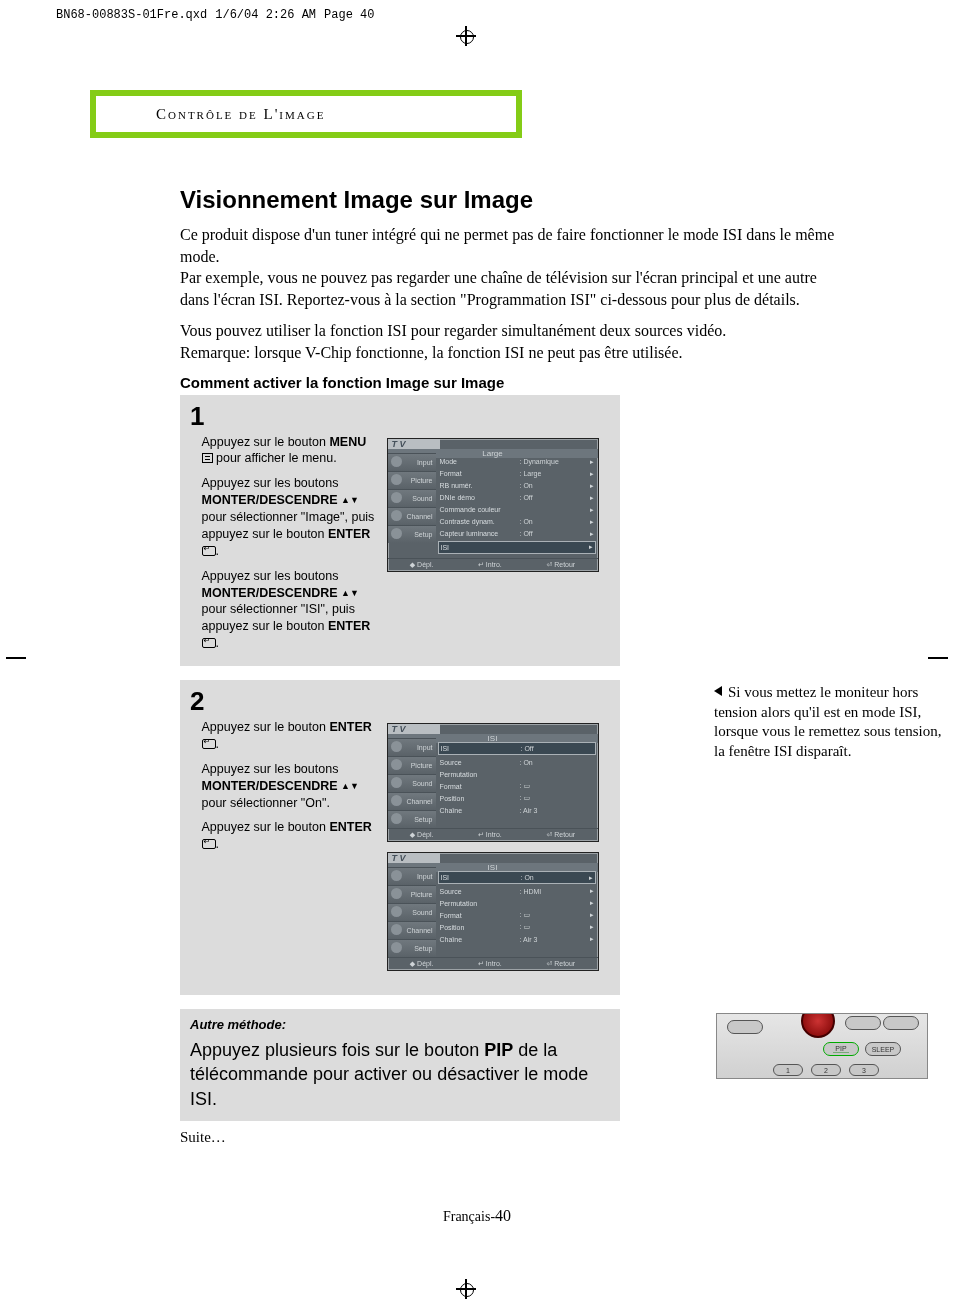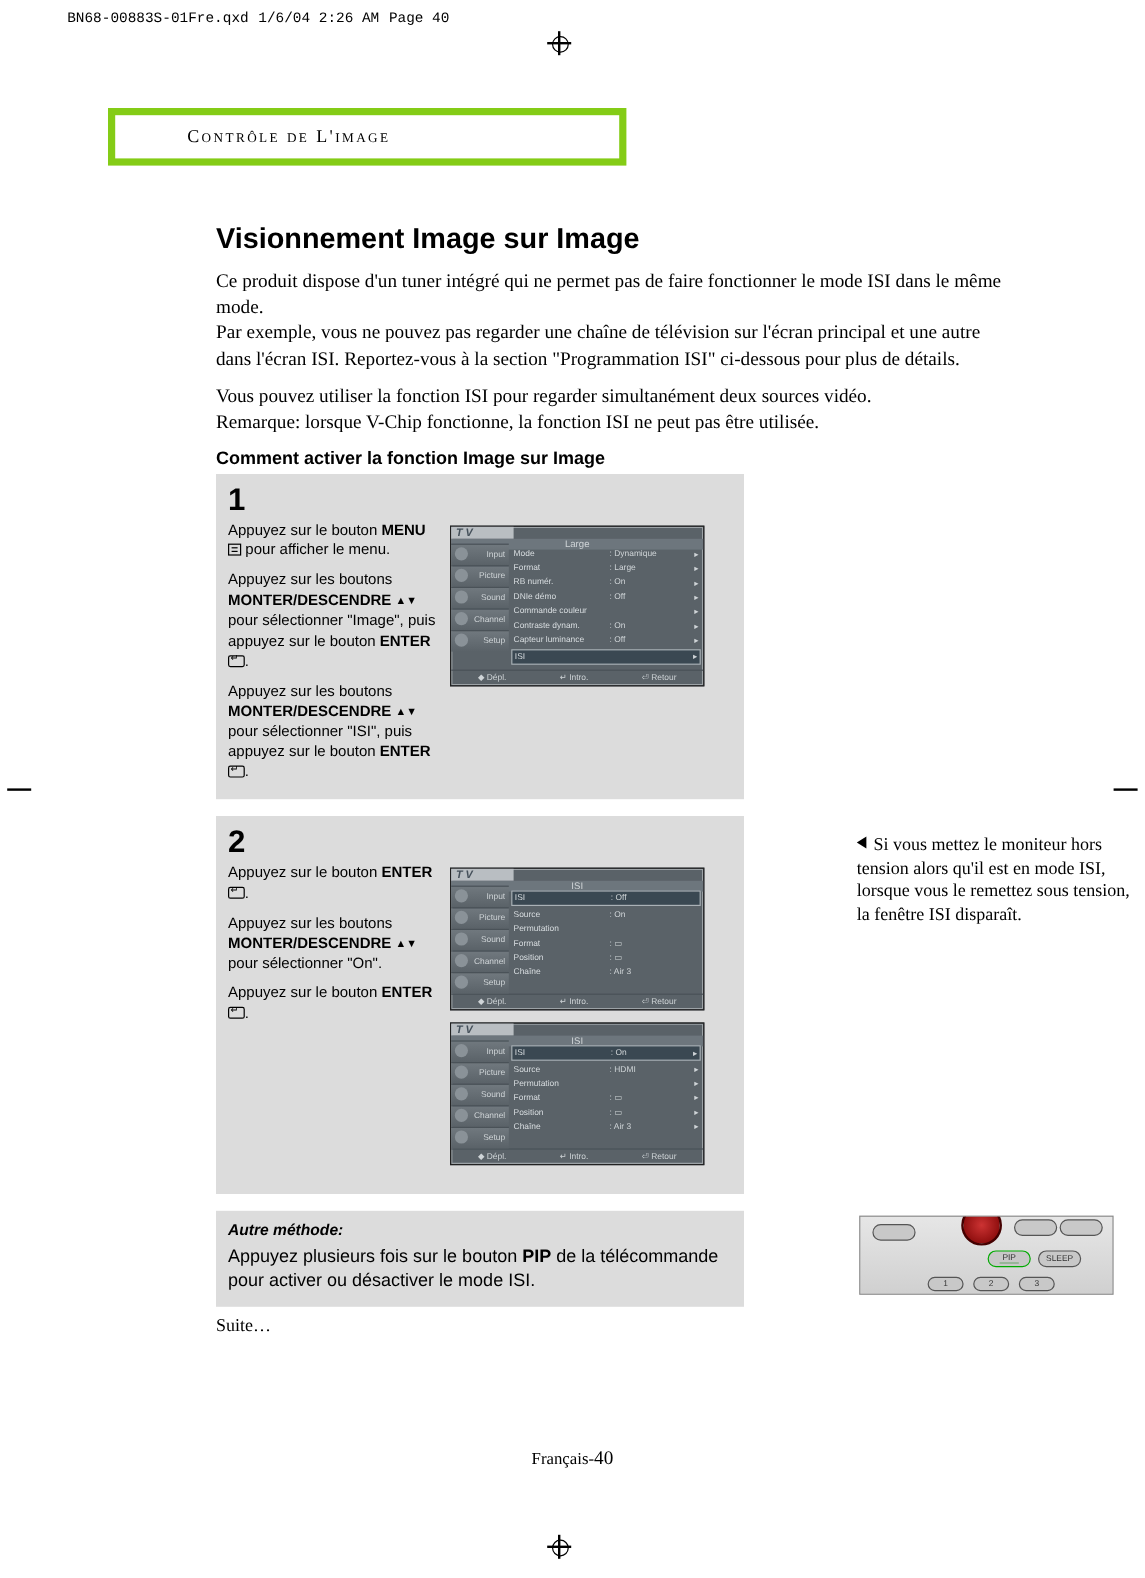--- a/index.html
+++ b/index.html
@@ -101,20 +101,21 @@
     font-size: 12.5px;
     line-height: 1.35;
     width: 175px;
     margin-top: 2px;
   }
   .step-text b { font-weight: bold; }
   .step-row {
     display: flex;
     gap: 10px;
     align-items: flex-start;
+    justify-content: center;
   }
   .osd {
     width: 210px;
     background: #5a6268;
     border: 1px solid #222;
     font-family: Arial, Helvetica, sans-serif;
     font-size: 7px;
     color: #d8dde0;
     margin-top: 6px;
     margin-bottom: 10px;
@@ -192,27 +193,27 @@
   }
   .alt-title {
     font-family: Arial, Helvetica, sans-serif;
     font-weight: bold;
     font-size: 13px;
     margin-bottom: 6px;
     font-style: italic;
   }
   .alt-body {
     font-family: Arial, Helvetica, sans-serif;
-    font-size: 15px;
+    font-size: 18px;
     line-height:1.35;
   }
   .side-note {
     position: absolute;
     left: 534px;
-    top: 15px;
+    top: 3px;
     width: 230px;
     font-size: 15px;
     line-height:1.3;
   }
   .side-note .tri {
     display:inline-block;
     width:0;height:0;
     border-top:5px solid transparent;
     border-bottom:5px solid transparent;
     border-right:8px solid #000;

